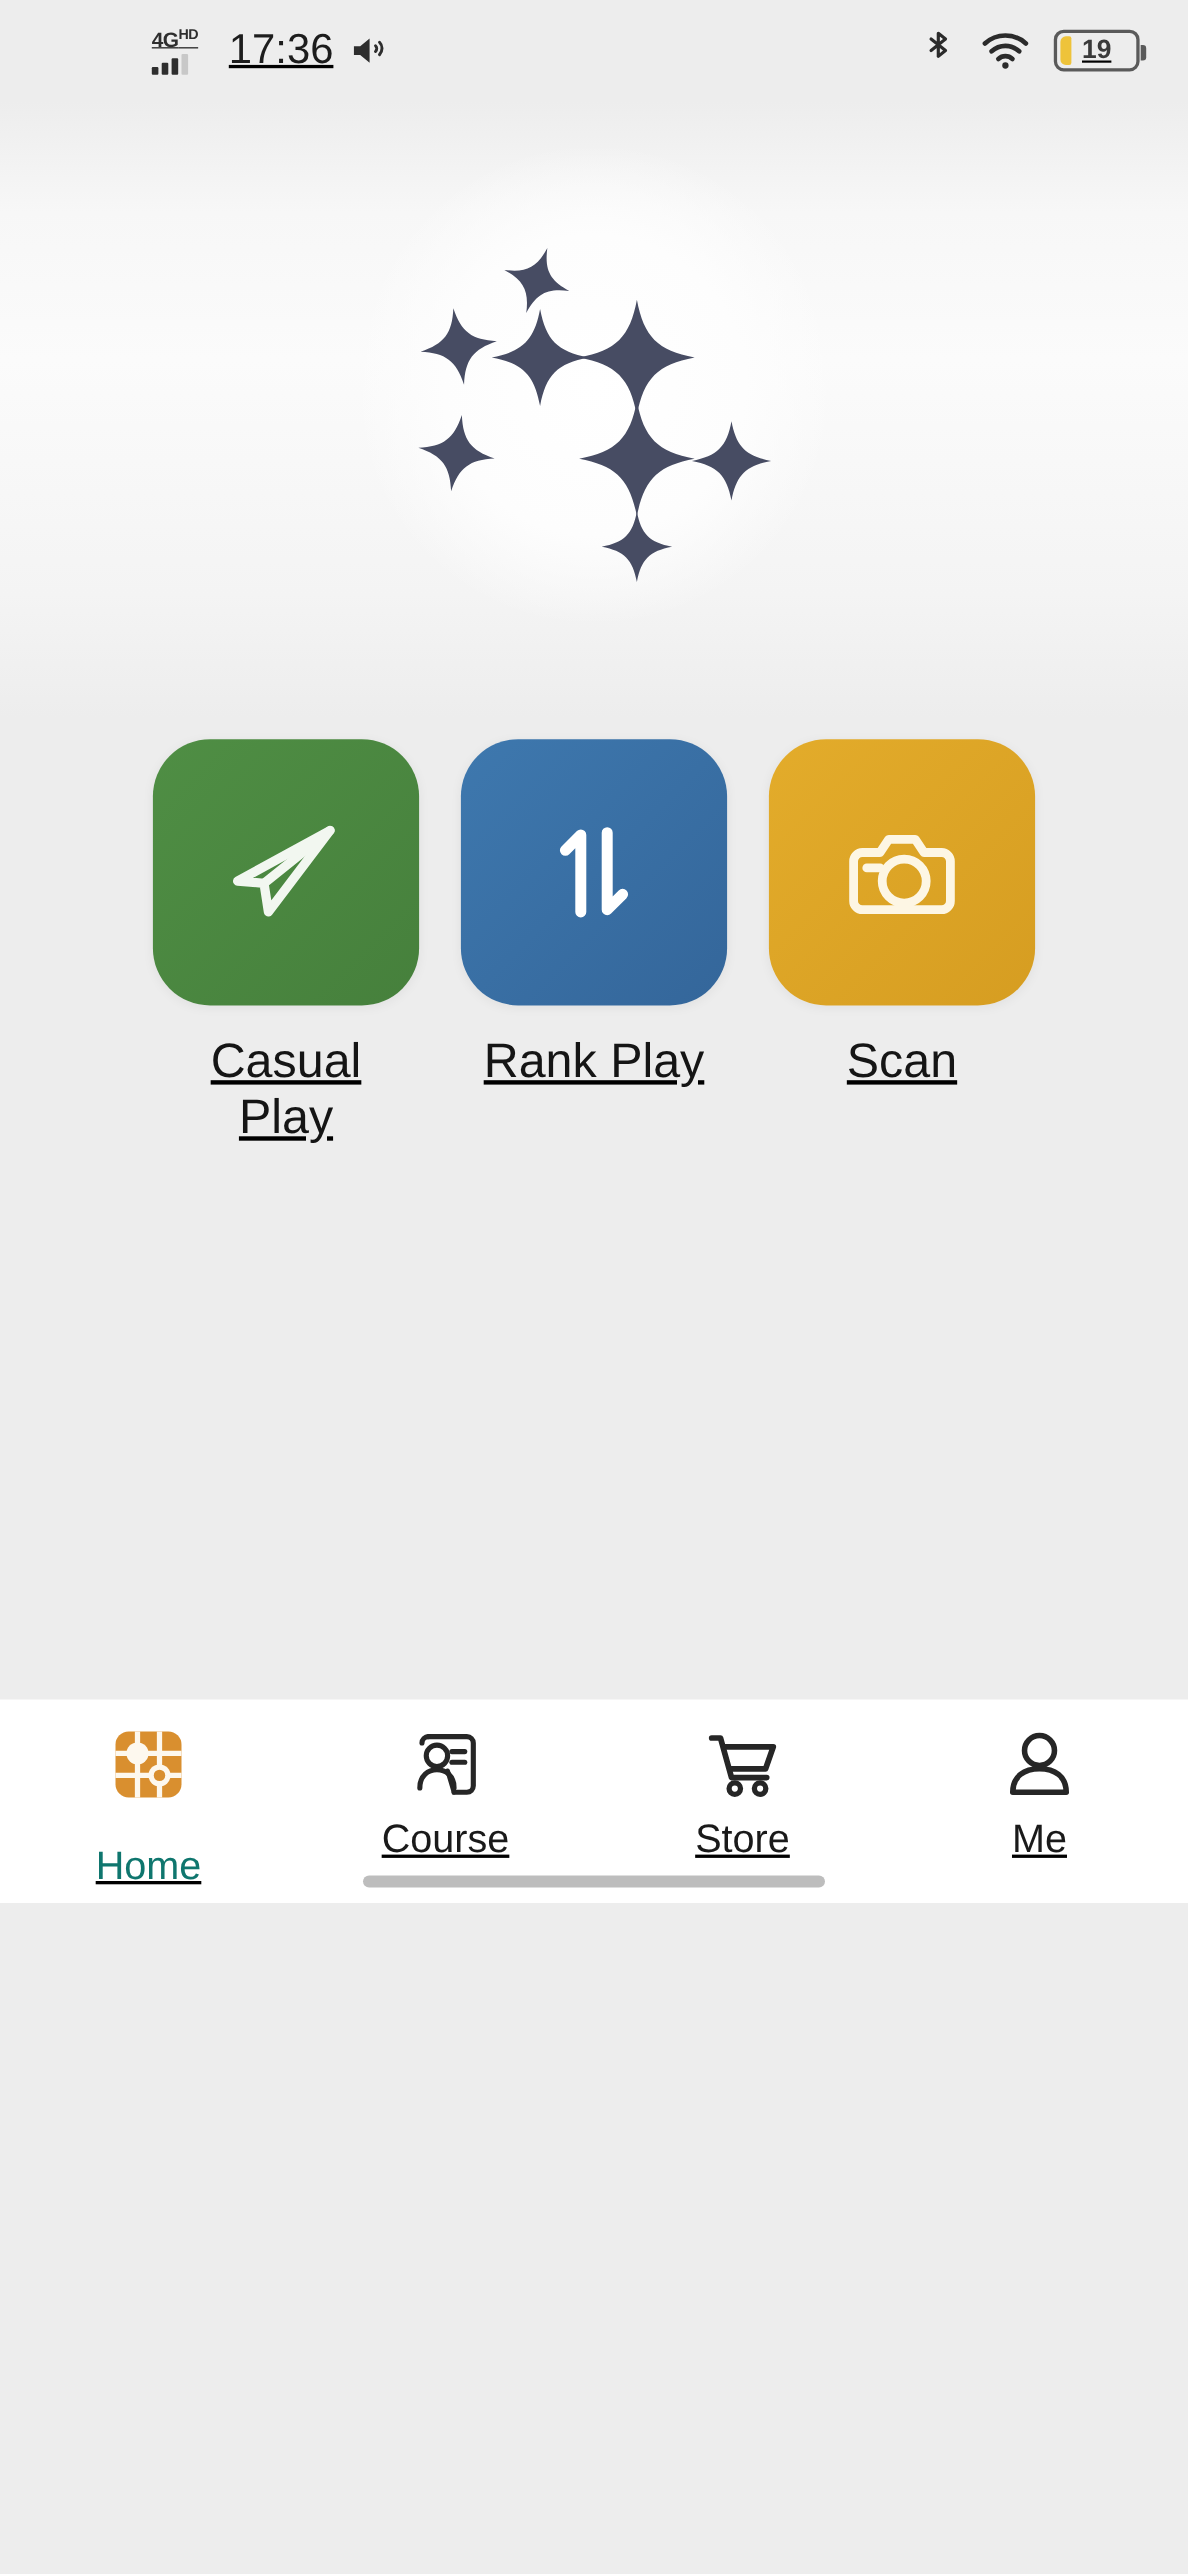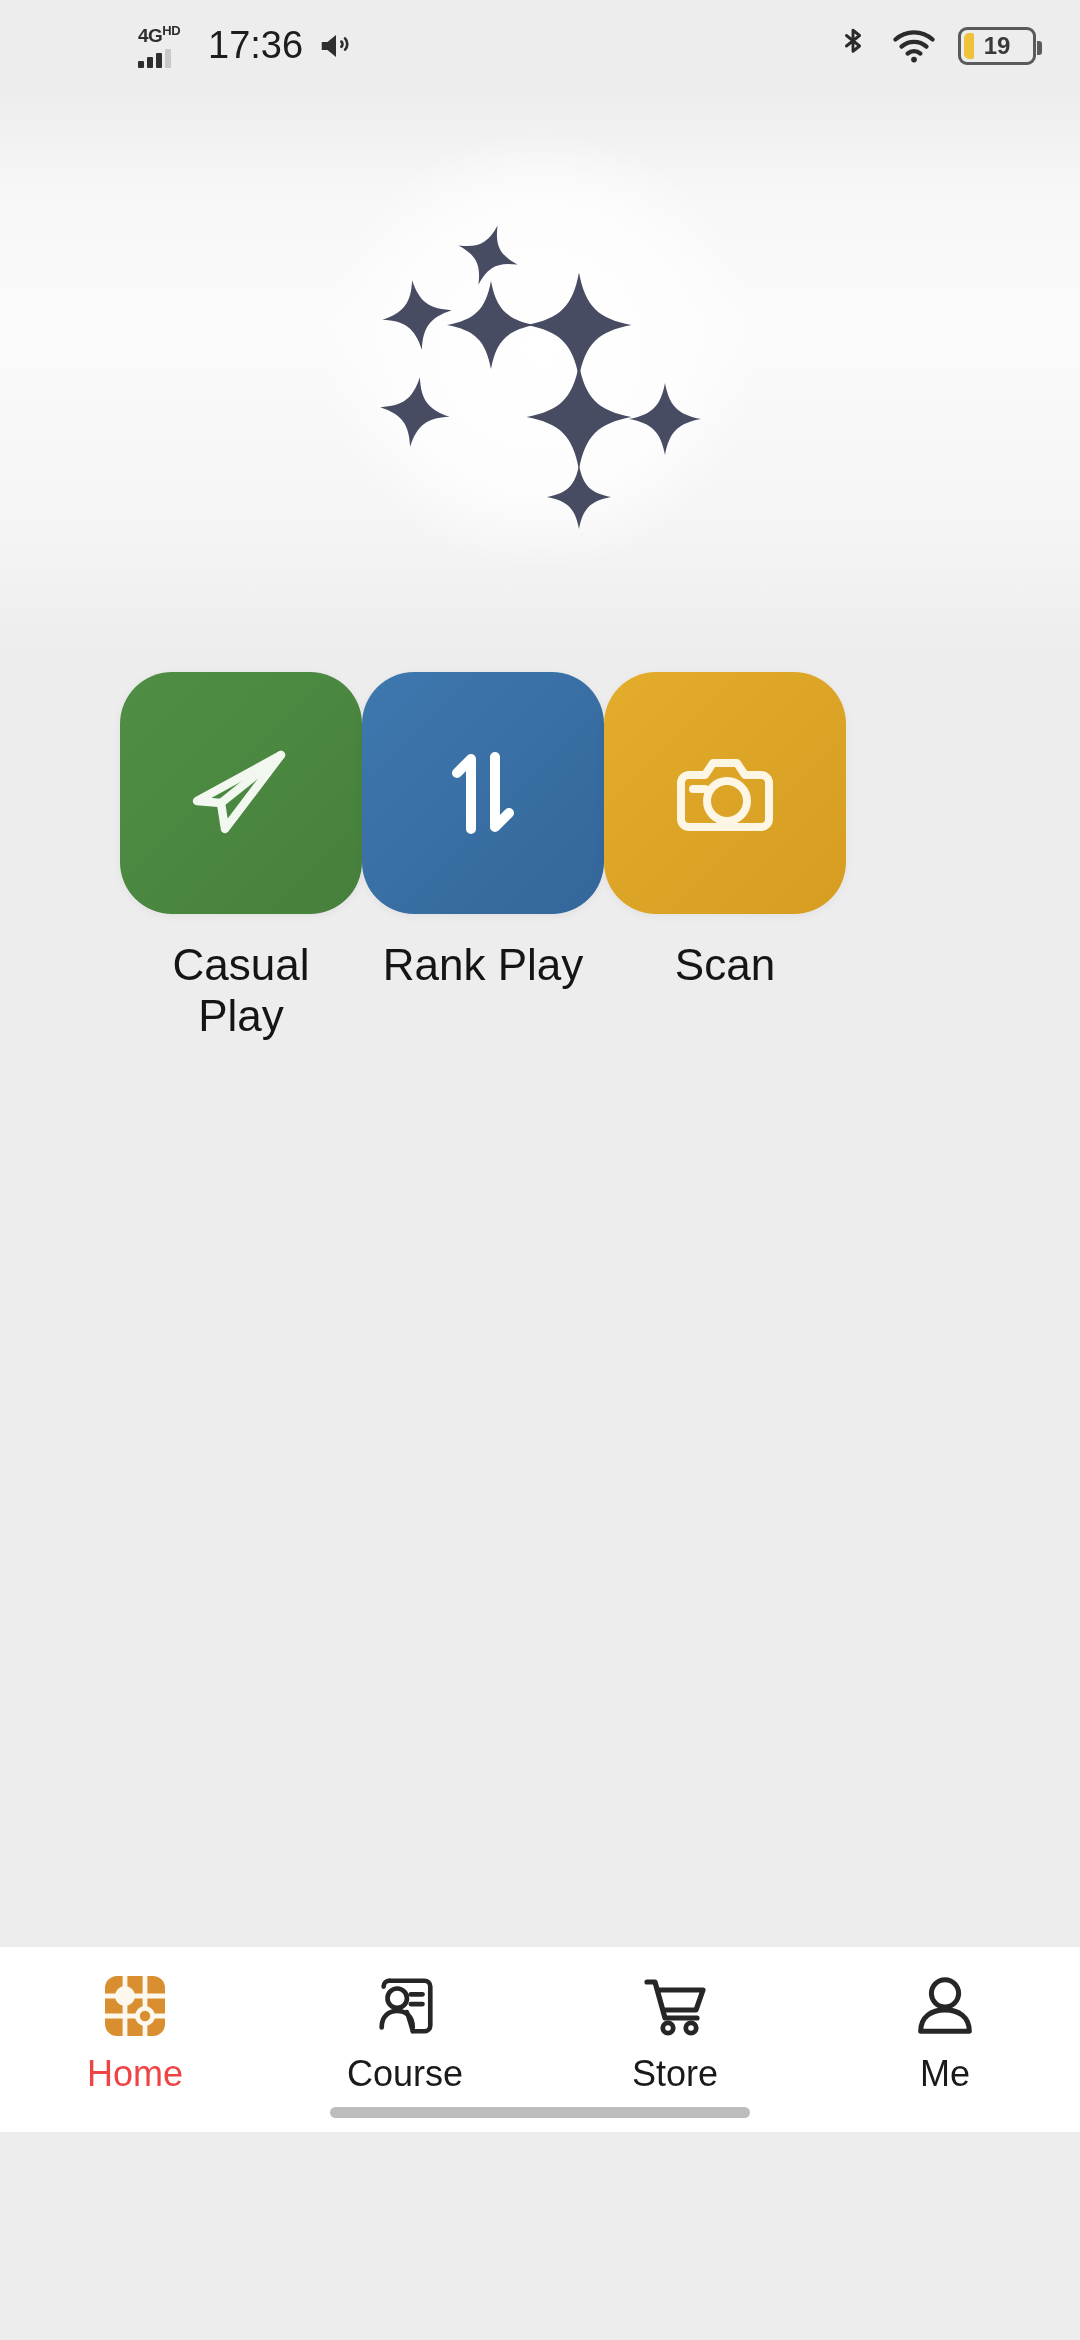--- a/index.html
+++ b/index.html
@@ -4,23 +4,23 @@
 <style>
   * { margin:0; padding:0; box-sizing:border-box; }
   html, body {
     width:1080px; height:2340px;
     background:#ededed;
     font-family:"Liberation Sans", sans-serif;
     overflow:hidden;
   }
   #phone {
     position:relative;
-    width:1080px; height:2132px;
+    width:1080px; height:1730px;
     background:#ededed;
-    display:flex; flex-direction:column;
+    display:flex; flex-direction:column;text-decoration:underline;
   }
 
   
   .statusbar {
     height:92px;
     display:flex; align-items:center;
     padding:0 44px 0 0;
     flex:0 0 auto;
     position:relative;
   }
@@ -84,21 +84,21 @@
     width:430px; height:430px;
     background:radial-gradient(circle, #ffffff 0%, #fdfdfd 45%, rgba(237,237,237,0) 72%);
     pointer-events:none;
   }
   .logo-wrap { position:relative; width:330px; height:330px; }
 
   
   .grid {
     flex:1 1 auto;
     display:grid;
-    grid-template-columns:1fr 1fr 1fr 1fr;
+    grid-template-columns:1fr 1fr 1fr;
     grid-auto-rows:min-content;
     row-gap:128px;
     padding:20px 120px 13px 120px;
     align-content:start;
   }
   .tile { display:flex; flex-direction:column; align-items:center; }
   .tile-icon {
     width:242px; height:242px;
     border-radius:52px;
     display:flex; align-items:center; justify-content:center;
@@ -118,21 +118,21 @@
     background:#ffffff;
     display:flex; align-items:flex-start;
     padding-top:22px;
   }
   .nav-item {
     flex:1 1 0; display:flex; flex-direction:column;
     align-items:center; gap:10px;
   }
   .nav-ico { height:74px; display:flex; align-items:center; justify-content:center; }
   .nav-label { font-size:36px; color:#1a1a1a; font-weight:400; }
-  .nav-item.active .nav-label { color:#ef4444; }
+  .nav-item.active .nav-label { color:#0f766e;margin-top:24px; }
 
   .home-indicator {
     position:absolute; bottom:14px; left:50%; transform:translateX(-50%);
     width:420px; height:11px; background:#bdbdbd; border-radius:6px;
   }
 </style>
 </head>
 <body>
 
 <div id="phone">

